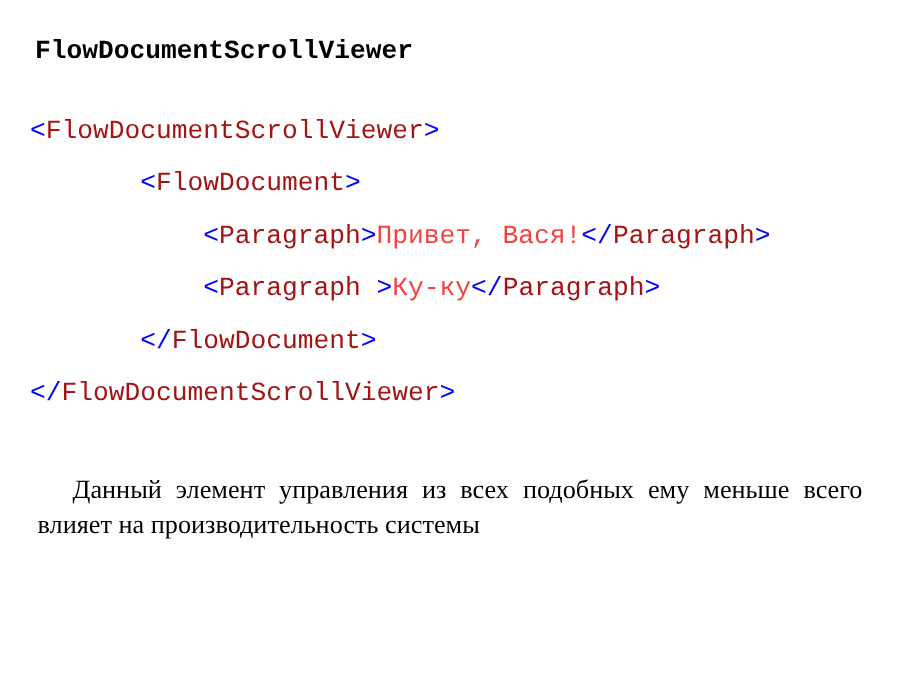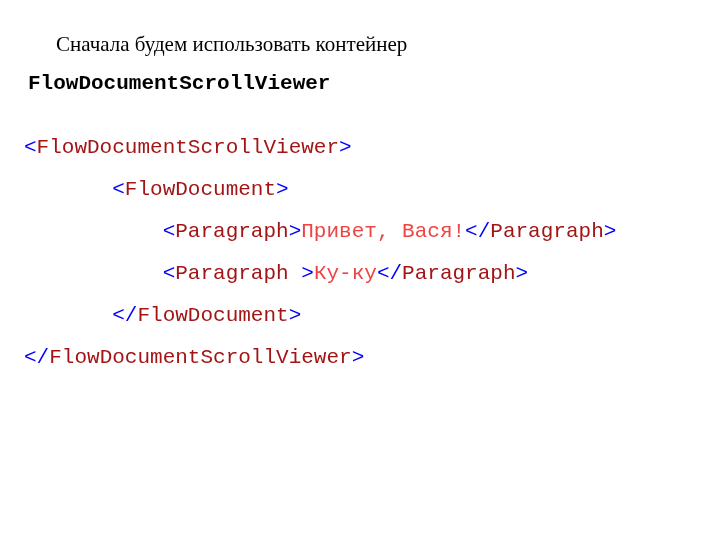--- a/index.html
+++ b/index.html
@@ -45,25 +45,25 @@
     text-align: justify;
     text-indent: 28px;
     padding: 0 2px;
   }
 </style>
 </head>
 <body>
 
 <div class="page">
 
-  <p class="intro">Сначала будем использовать контейнер</p>
 
   <p class="subhead">FlowDocumentScrollViewer</p>
 
   <div class="code"><span><span class="angle">&lt;</span><span class="tag">FlowDocumentScrollViewer</span><span class="angle">&gt;</span></span>
 <span><span>       </span><span class="angle">&lt;</span><span class="tag">FlowDocument</span><span class="angle">&gt;</span></span>
 <span><span>           </span><span class="angle">&lt;</span><span class="tag">Paragraph</span><span class="angle">&gt;</span><span class="txt">Привет, Вася!</span><span class="angle">&lt;/</span><span class="tag">Paragraph</span><span class="angle">&gt;</span></span>
 <span><span>           </span><span class="angle">&lt;</span><span class="tag">Paragraph </span><span class="angle">&gt;</span><span class="txt">Ку-ку</span><span class="angle">&lt;/</span><span class="tag">Paragraph</span><span class="angle">&gt;</span></span>
 <span><span>       </span><span class="angle">&lt;/</span><span class="tag">FlowDocument</span><span class="angle">&gt;</span></span>
 <span><span class="angle">&lt;/</span><span class="tag">FlowDocumentScrollViewer</span><span class="angle">&gt;</span></span></div>
 
+  <p class="outro">Данный элемент управления из всех подобных ему меньше всего влияет на производительность системы</p>
 
 </div>
 
 </body></html>

